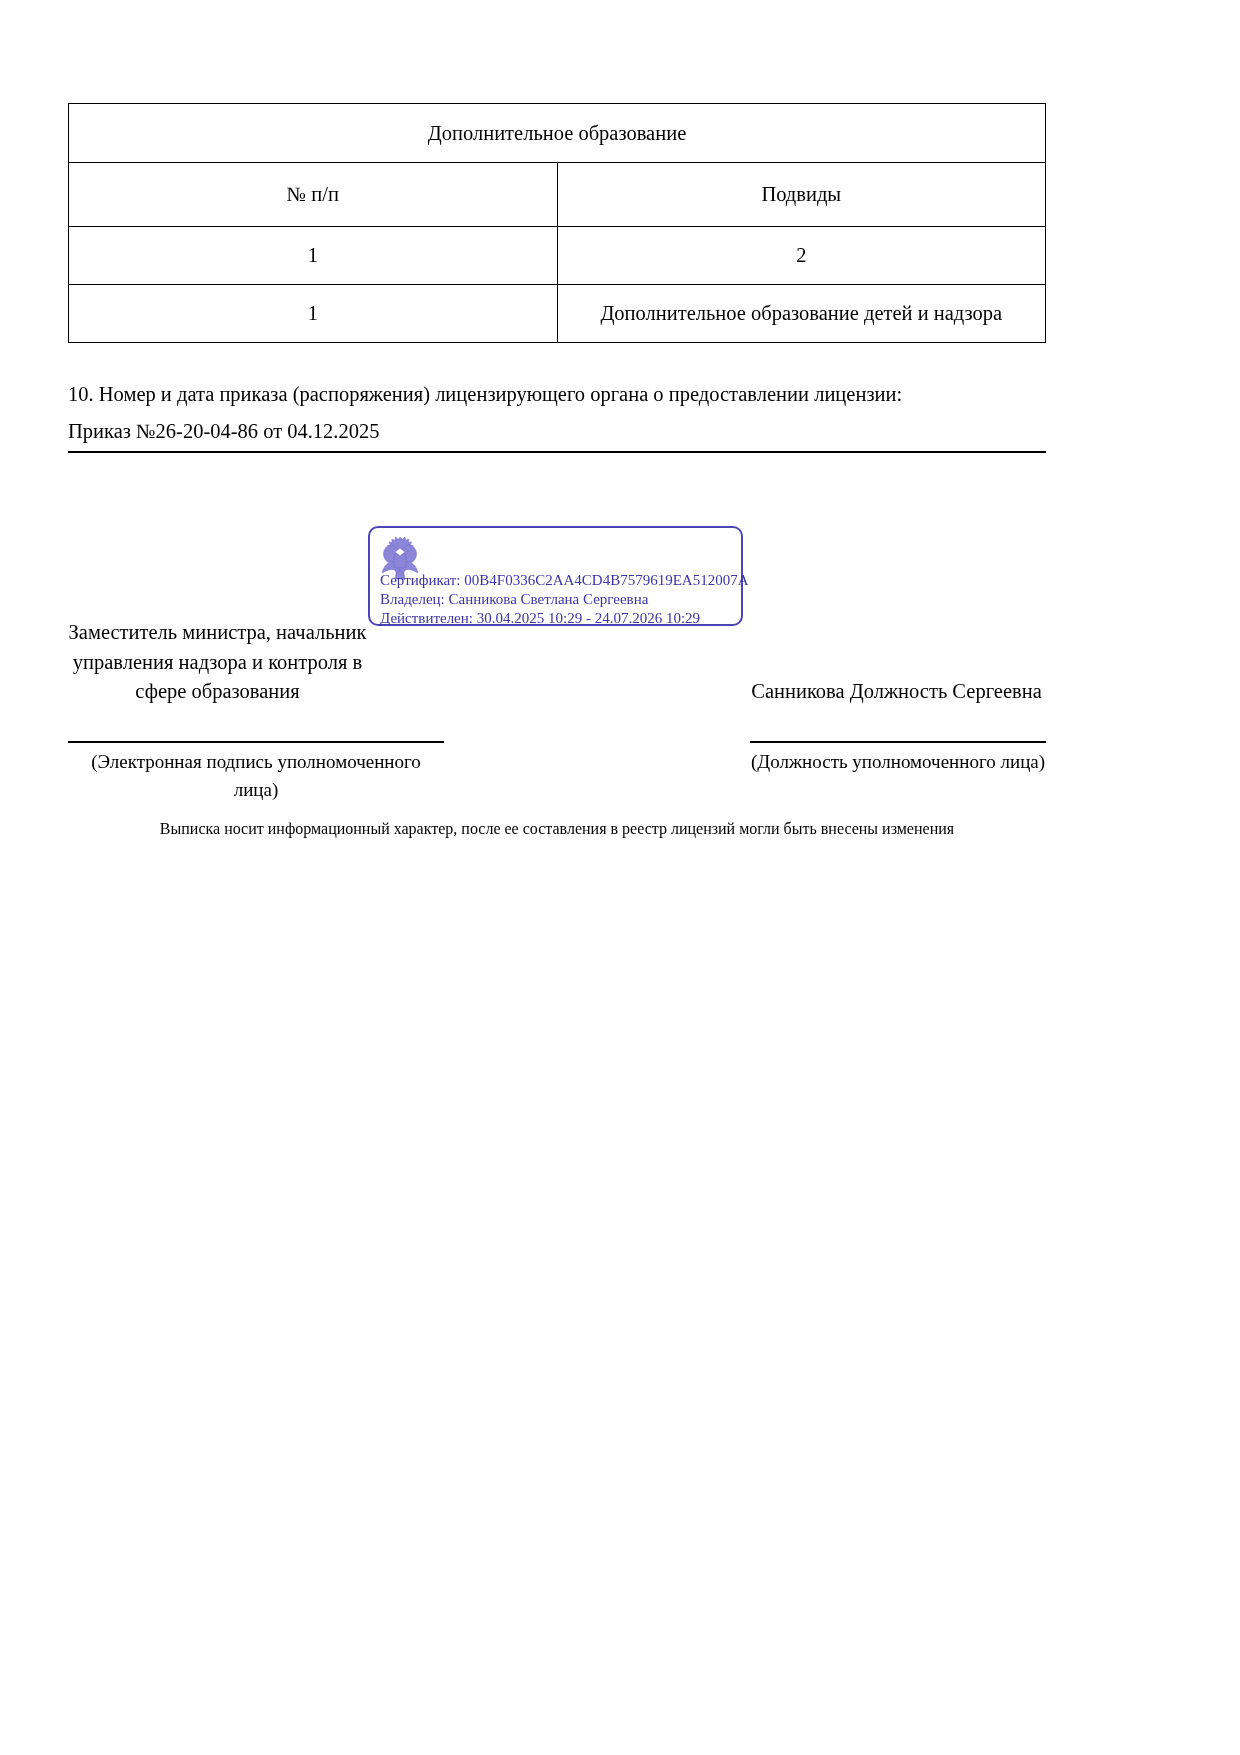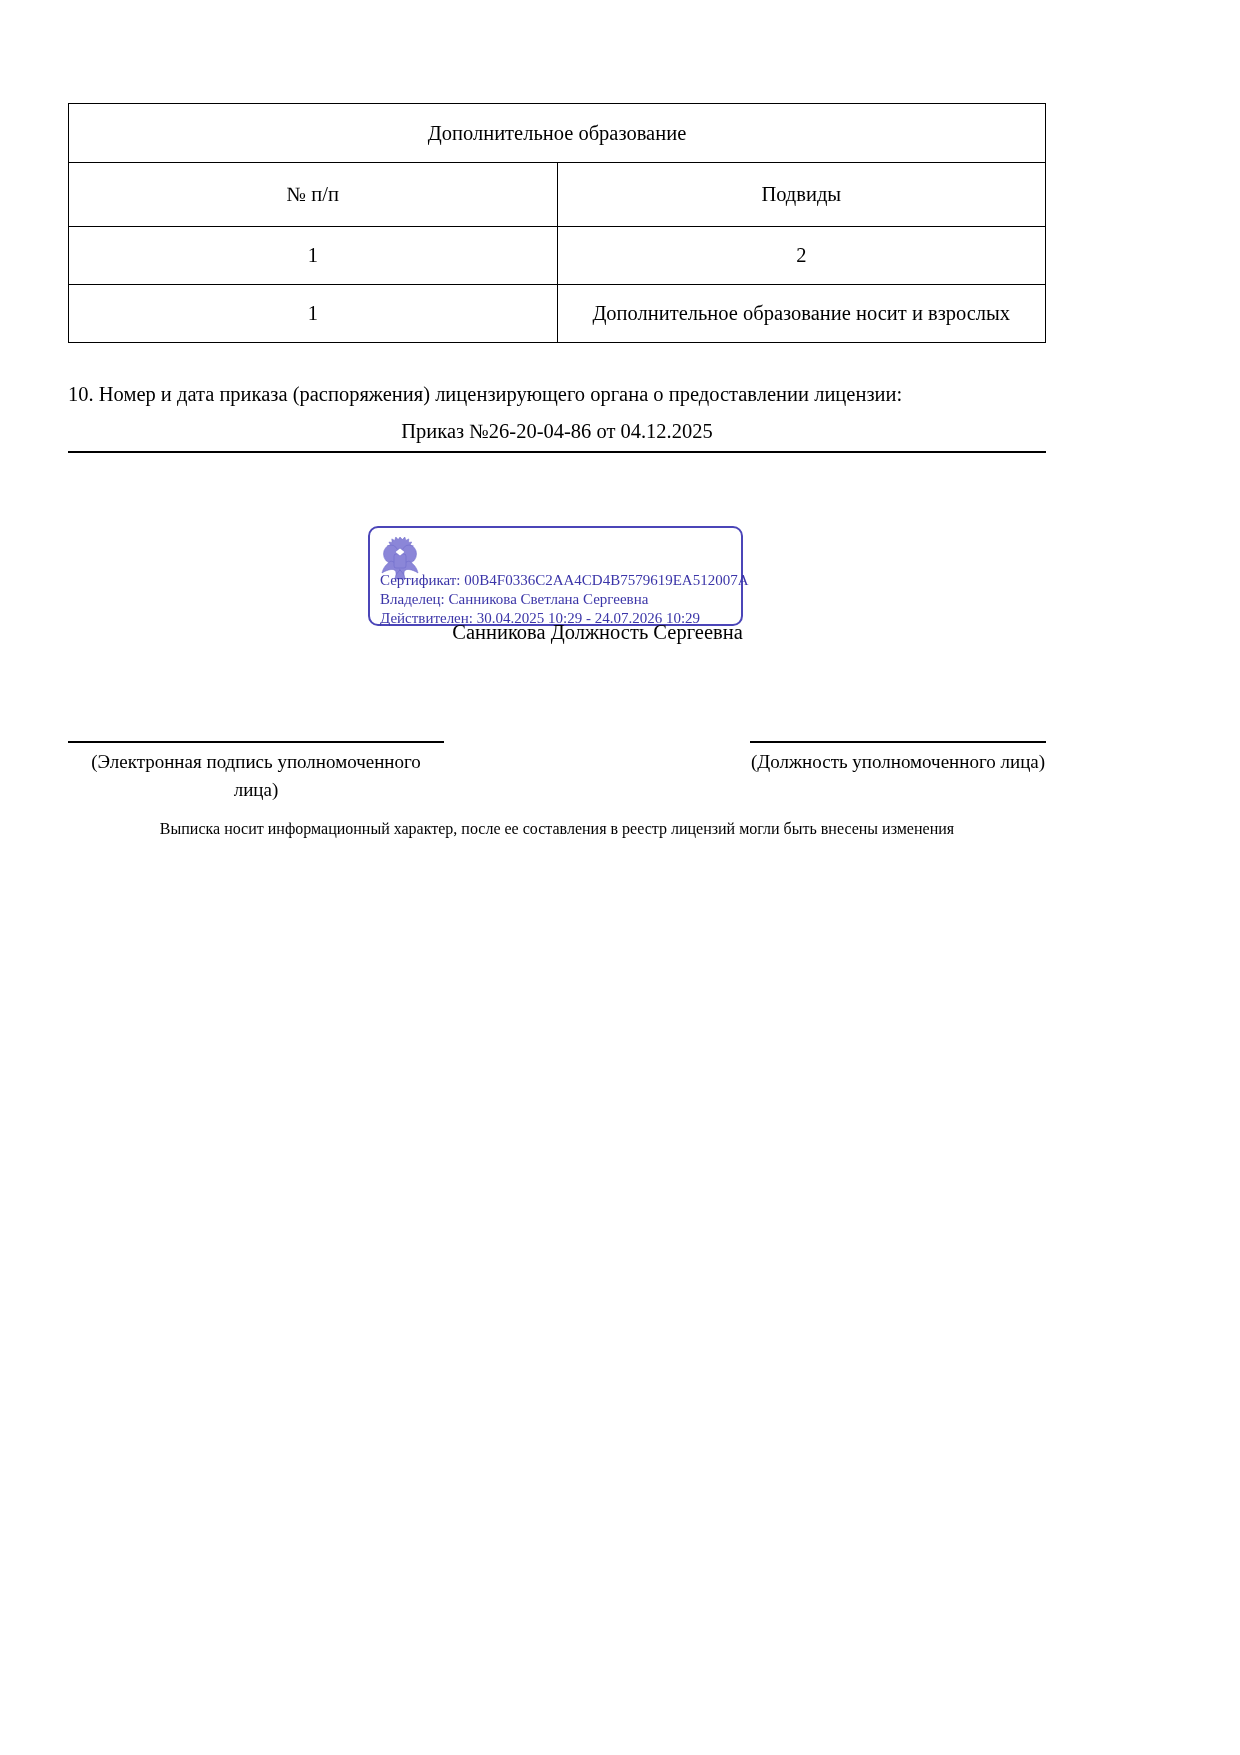--- a/index.html
+++ b/index.html
@@ -55,21 +55,20 @@
     line-height: 1.35;
     text-align: left;
     white-space: nowrap;
   }
   .order-line {
     position: absolute;
     left: 68px;
     top: 420px;
     width: 978px;
     font-size: 20.5px;
-    text-align: center;
     padding-bottom: 8px;
     border-bottom: 2px solid #000000;
   }
 
   
   .stamp {
     position: absolute;
     left: 368px;
     top: 526px;
     width: 375px;
@@ -182,21 +181,21 @@
       <tr class="row-head">
         <td class="col-no">№ п/п</td>
         <td>Подвиды</td>
       </tr>
       <tr class="row-num">
         <td class="col-no">1</td>
         <td>2</td>
       </tr>
       <tr class="row-data">
         <td class="col-no">1</td>
-        <td>Дополнительное образование носит и взрослых</td>
+        <td>Дополнительное образование детей и надзора</td>
       </tr>
     </tbody>
   </table>
 
   <div class="clause">10. Номер и дата приказа (распоряжения) лицензирующего органа о предоставлении лицензии:</div>
 
   <div class="order-line">Приказ №26-20-04-86 от 04.12.2025</div>
 
   <div class="stamp">
     <div class="stamp-inner">
@@ -218,20 +217,21 @@
       </div>
       <div class="stamp-details">
         <div>Сертификат: 00B4F0336C2AA4CD4B7579619EA512007A</div>
         <div>Владелец: Санникова Светлана Сергеевна</div>
         <div>Действителен: 30.04.2025 10:29 - 24.07.2026 10:29</div>
       </div>
     </div>
   </div>
 
   <div class="sig-row">
+    <div class="sig-col left">Заместитель министра, начальник управления надзора и контроля в сфере образования</div>
     <div class="sig-col middle"></div>
     <div class="sig-col right">Санникова Должность Сергеевна</div>
   </div>
 
   <div class="sig-captions">
     <div class="cap-col middle">(Электронная подпись уполномоченного лица)</div>
     <div class="cap-col left">(Должность уполномоченного лица)</div>
   </div>
 
   <div class="disclaimer">Выписка носит информационный характер, после ее составления в реестр лицензий могли быть внесены изменения</div>

